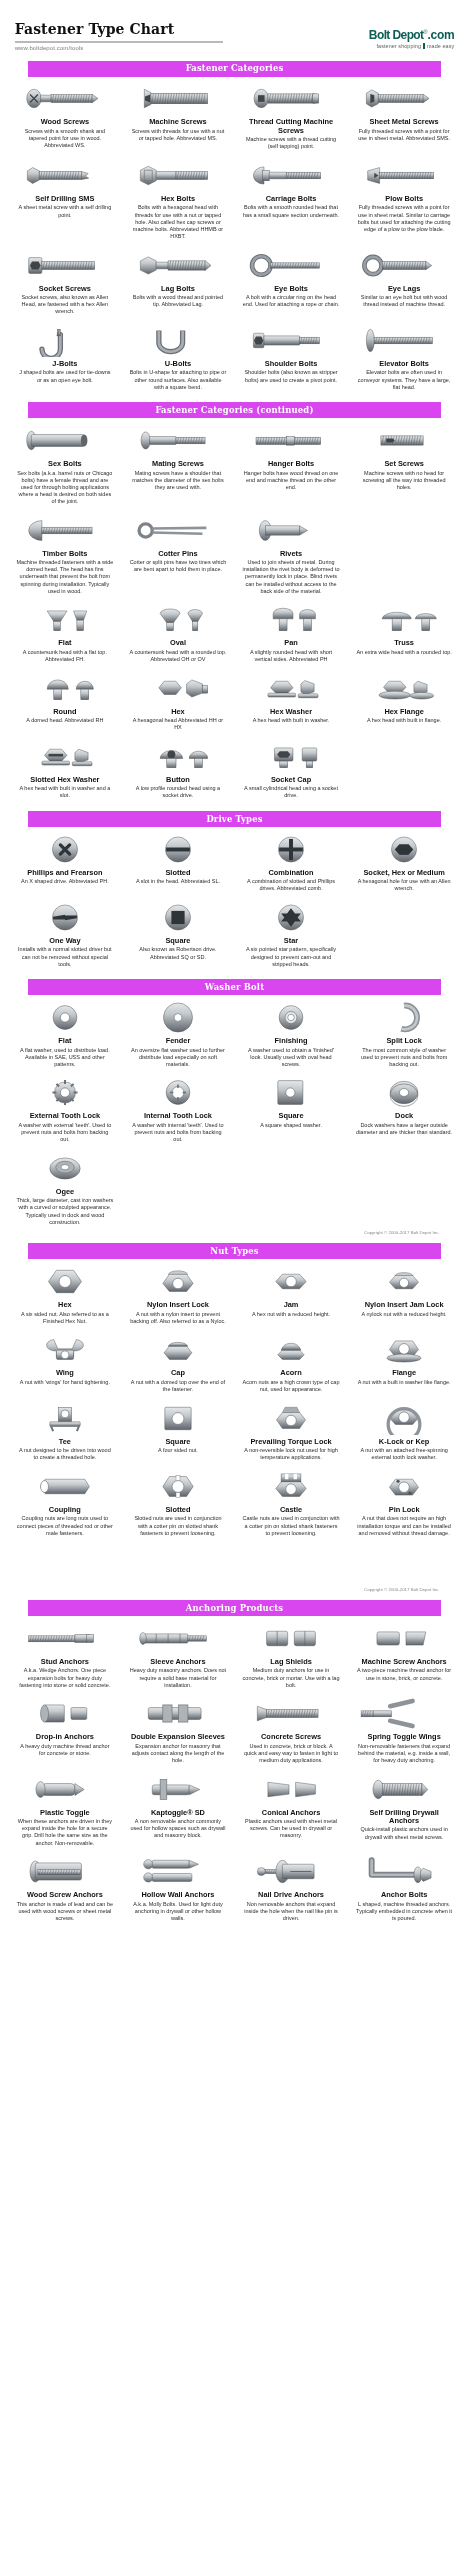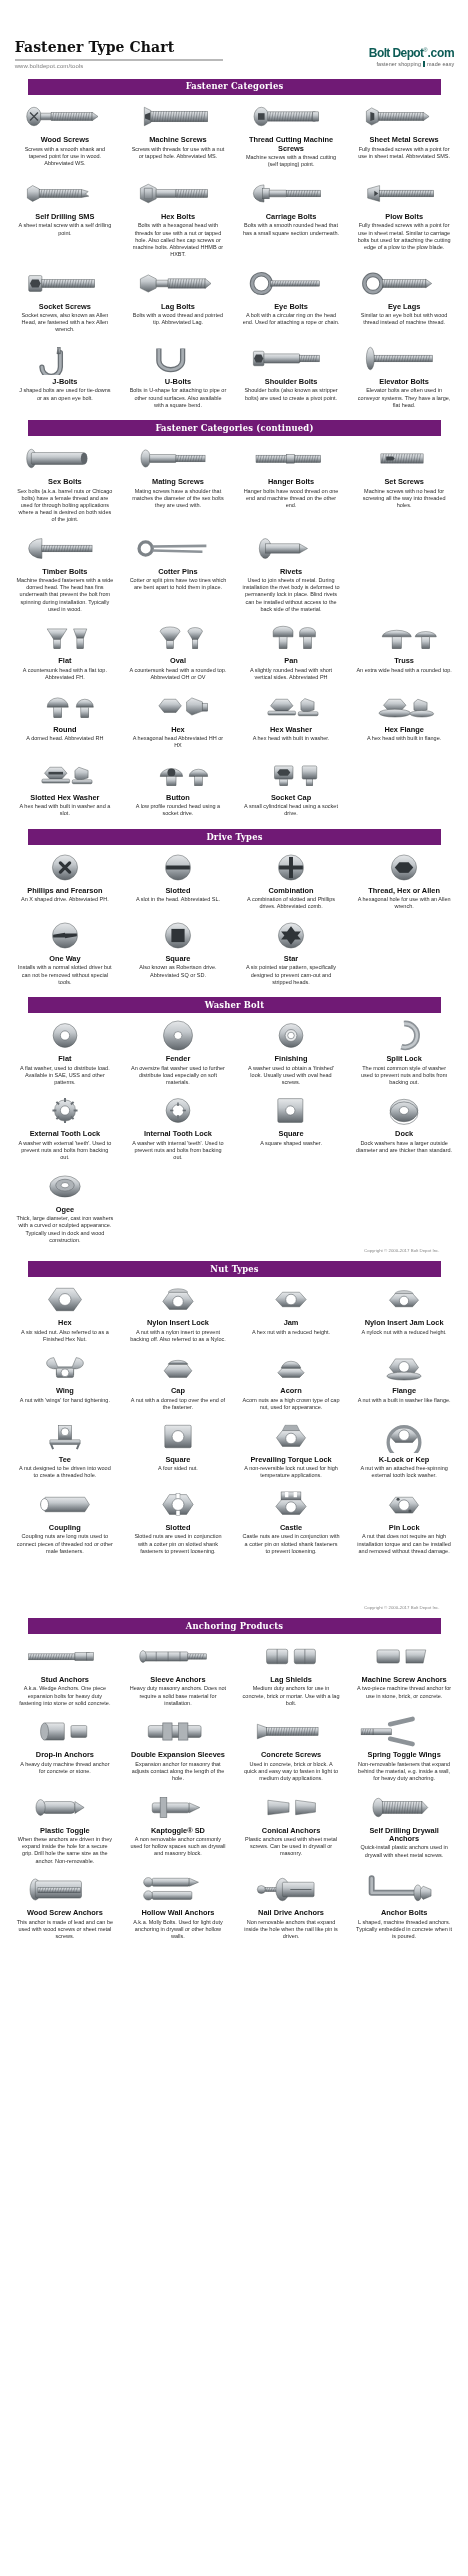--- a/index.html
+++ b/index.html
@@ -3,21 +3,21 @@
 <meta charset="utf-8">
 <style>
   * { box-sizing: border-box; margin: 0; padding: 0; }
   body {
     width: 469px;
     background: #ffffff;
     font-family: "Liberation Sans", sans-serif;
     color: #1a1a1a;
     -webkit-font-smoothing: antialiased;
   }
-  .page { width: 469px; padding: 0 0 9.4px 0; margin-top: 18px; }
+  .page { width: 469px; padding: 0 0 9.4px 0; }
 
   
   .header {
     display: flex;
     align-items: flex-end;
     justify-content: space-between;
     padding: 14.7px 14.7px 0 14.7px;
     height: 52px;
   }
   .title-block { padding-bottom: 1.3px; }
@@ -59,21 +59,21 @@
     letter-spacing: 0.1px;
     display: flex;
     align-items: center;
     justify-content: flex-end;
     gap: 2px;
   }
   .logo-tag .bar { display:inline-block; width:2px; height:6px; background:#0d5c56; }
 
   
   .section-bar {
-    background: #701a75;
+    background: #d946ef;
     color: #ffffff;
     font-family: "DejaVu Serif", serif;
     font-size: 8.4px;
     font-weight: bold;
     text-align: center;
     padding: 2.7px 0 3.3px 0;
     margin: 8.7px 28px 0 28px;
     letter-spacing: 0.2px;
   }
 
@@ -1182,21 +1182,21 @@
                   <stop offset="38%" stop-color="#c3c8cc"></stop>
       <stop offset="70%" stop-color="#8d9398"></stop>
                   <stop offset="100%" stop-color="#5f656a"></stop>
     </linearGradient>
               </defs>
               <circle cx="75" cy="25" r="19" fill="url(#g39)" stroke="#4c5256" stroke-width="0.7"></circle>
               <path d="M67 15 L83 15 L91 25 L83 35 L67 35 L59 25 Z" fill="#2f3438" transform="scale(.72) translate(29,10)"></path>
            <path d="M68 17 L82 17 L89 25 L82 33 L68 33 L61 25 Z" fill="#2f3438"></path>
             </svg>
           </div>
-          <div class="cell-title">Thread, Hex or Allen</div>
+          <div class="cell-title">Socket, Hex or Medium</div>
           <div class="cell-desc">A hexagonal hole for use with an Allen wrench.</div>
         </div>
         <div class="cell">
           <div class="art">
             <svg width="100" height="33" viewBox="0 0 150 50">
               <defs>
                 <linearGradient id="g40" x1="0" y1="0" x2="0" y2="1">
       <stop offset="0%" stop-color="#e6e8ea"></stop>
                   <stop offset="38%" stop-color="#c3c8cc"></stop>
       <stop offset="70%" stop-color="#8d9398"></stop>

